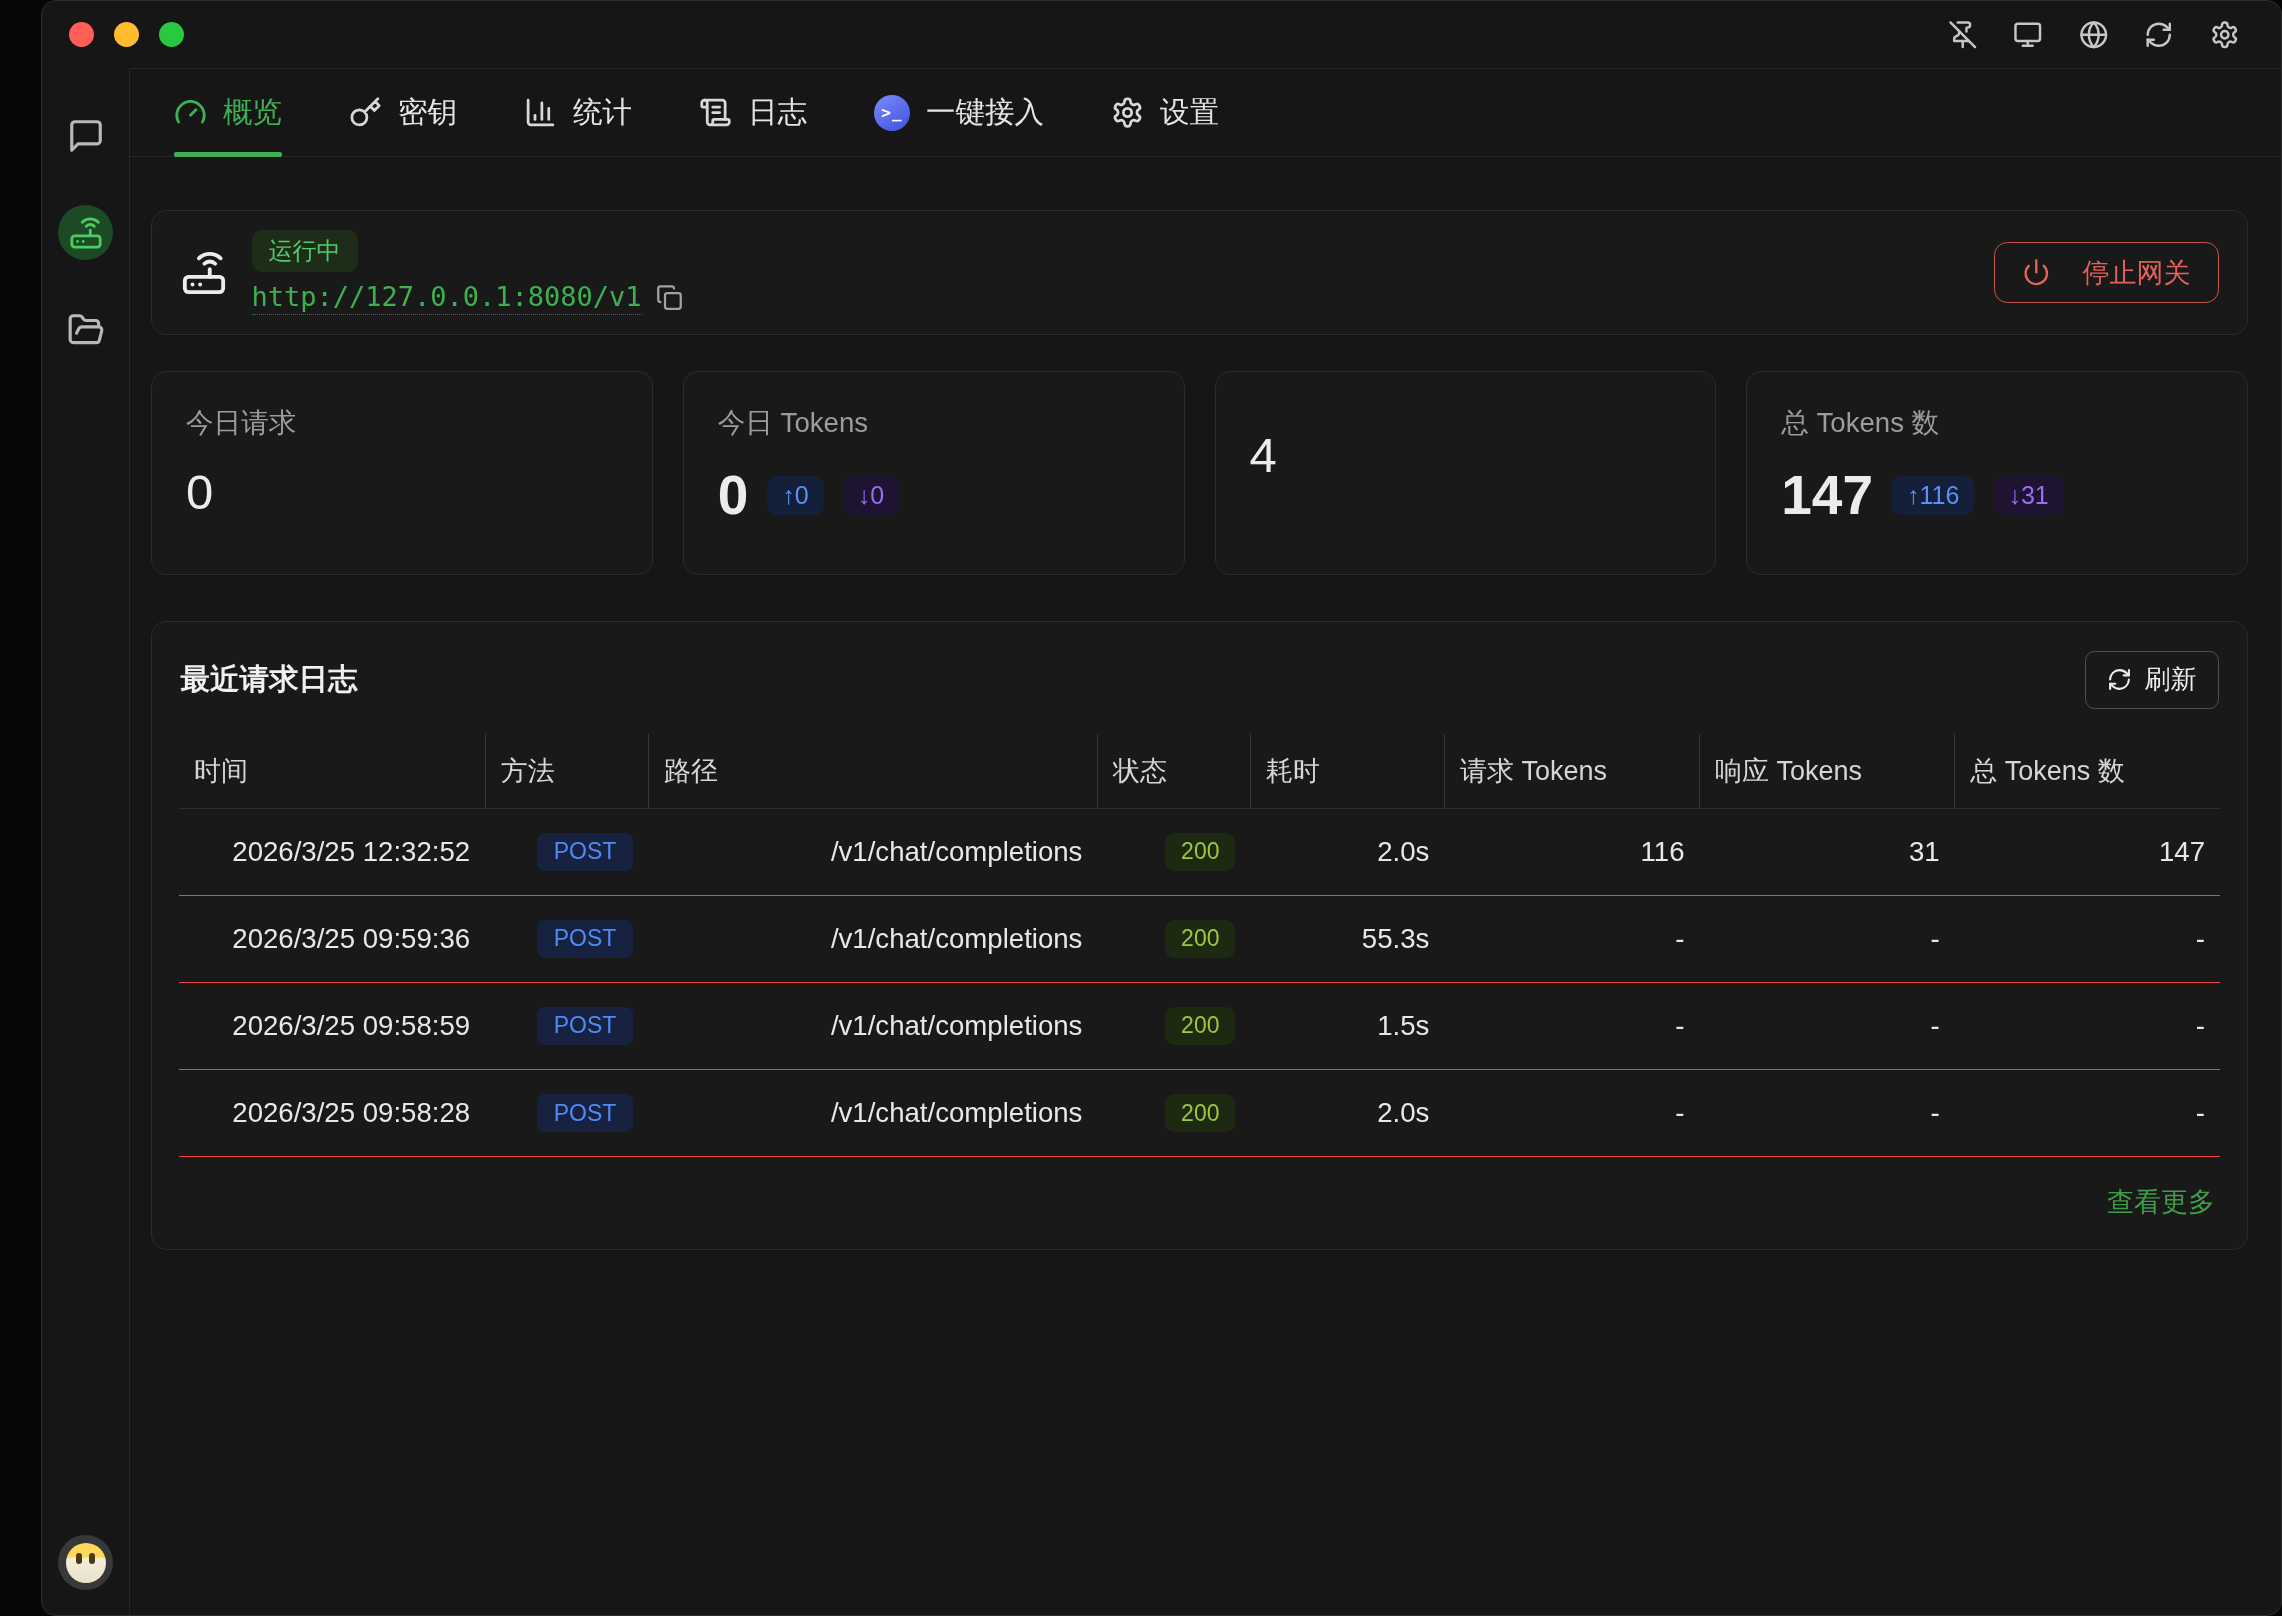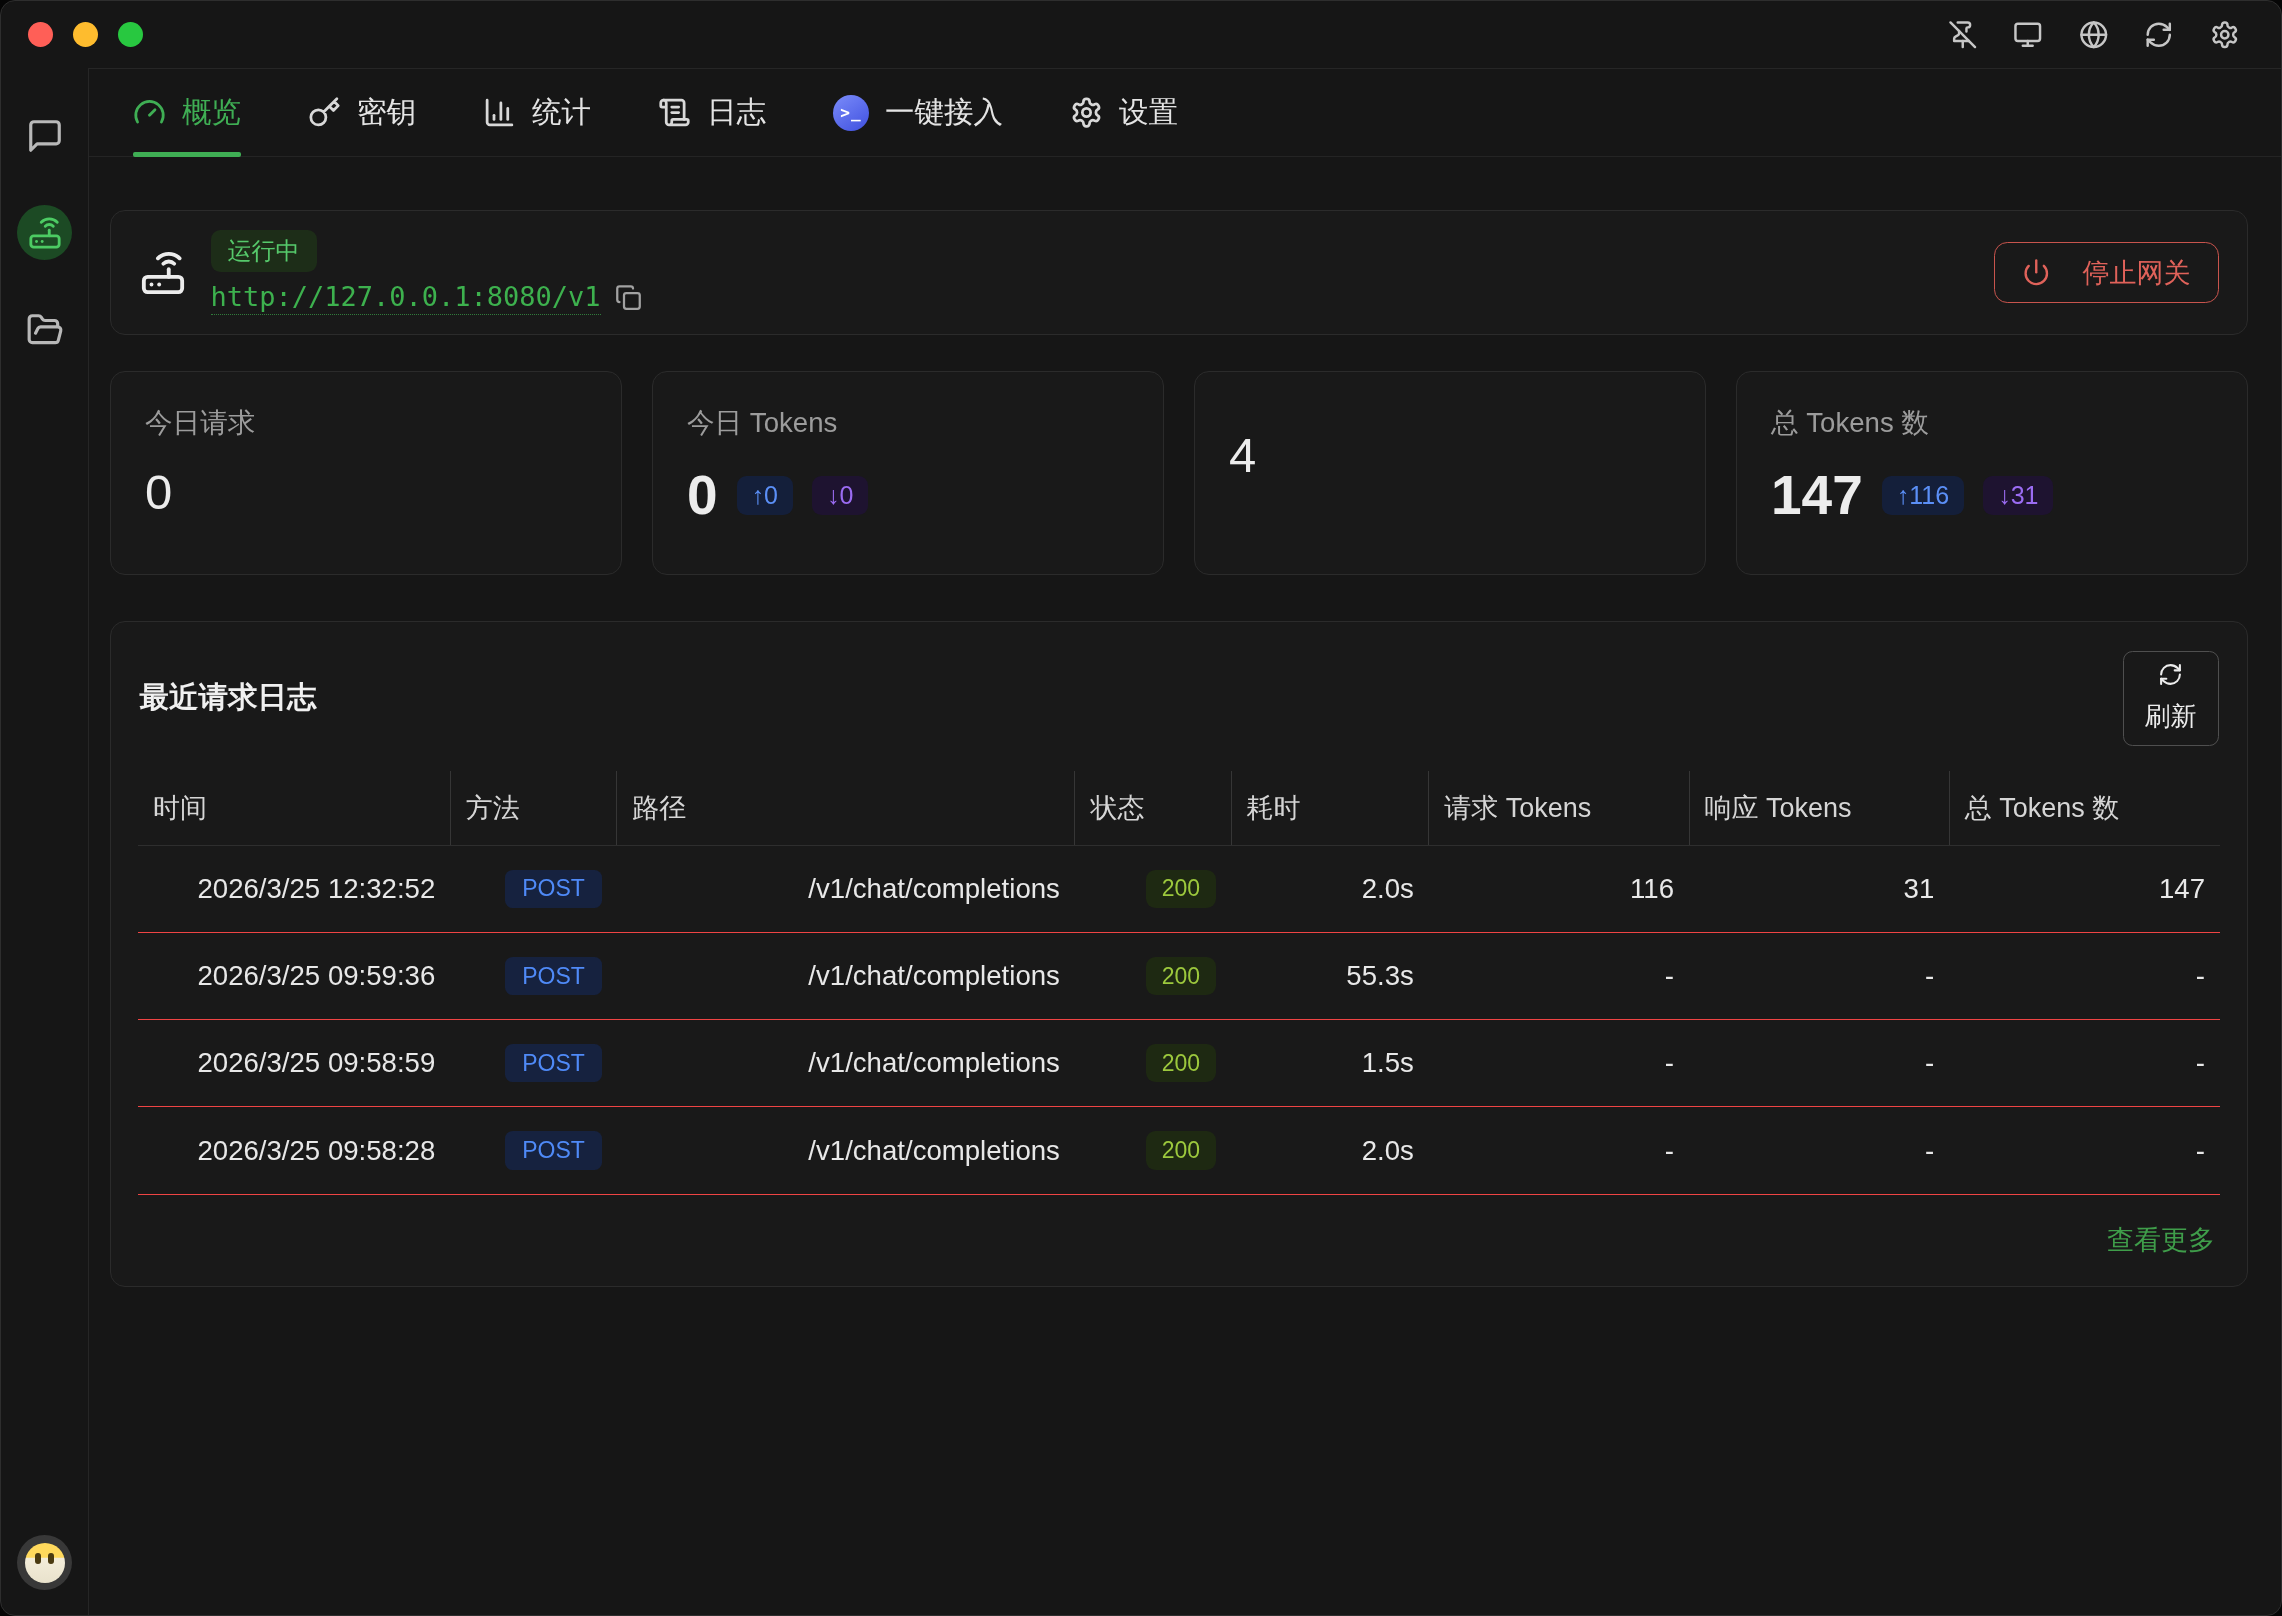--- a/index.html
+++ b/index.html
@@ -3,20 +3,21 @@
 <meta charset="utf-8">
 <style>
   * { margin: 0; padding: 0; box-sizing: border-box; }
   html, body { width: 2283px; height: 1617px; background: #060606; font-family: "Liberation Sans", "DejaVu Sans", sans-serif; }
   .window {
     position: absolute; inset: 0;
     background: #161616; border-radius: 15px; overflow: hidden;
     display: flex; flex-direction: column;
     border: 1px solid #2e2e2e;
     color: #e8e8e8;
+    margin-left: 41px;
   }
   
   .titlebar { height: 67px; flex: none; display: flex; align-items: center; justify-content: space-between; padding: 0 42px 0 27px; }
   .traffic { display: flex; gap: 20px; }
   .traffic .dot { width: 25px; height: 25px; border-radius: 50%; }
   .tb-icons { display: flex; gap: 36px; align-items: center; }
   .tb-icons .icon { width: 29.5px; height: 29.5px; color: #c6c6c6; }
   svg.ico { width: 100%; height: 100%; display: block; }
   
   .shell { flex: 1; display: flex; min-height: 0; }
@@ -57,21 +58,21 @@
   .stat-value-row { margin-top: 27px; display: flex; align-items: center; gap: 19px; }
   .stat-value { font-size: 49px; font-weight: 500; color: #ececec; line-height: 1; }
   .stat-value.big { font-size: 55px; font-weight: 800; }
   .chip { font-size: 25px; border-radius: 9.5px; padding: 6.7px 15px; line-height: 1; }
   .chip.up { color: #5b8ff6; background: #141f3a; }
   .chip.down { color: #9b6cf2; background: #1e1330; }
   
   .logs-card { border: 1px solid #2b2b2b; background: #191919; border-radius: 15px; }
   .logs-head { display: flex; align-items: center; justify-content: space-between; padding: 28.5px 28.5px 25px; }
   .logs-title { font-size: 29.5px; font-weight: bold; color: #f0f0f0; }
-  .refresh-btn { display: flex; align-items: center; gap: 12.4px; border: 1px solid #4f4f4f; border-radius: 9.5px; background: transparent; color: #ededed; font-size: 26px; font-family: inherit; padding: 10.5px 21px; cursor: pointer; flex-direction: column; }
+  .refresh-btn { display: flex; align-items: center; gap: 12.4px; border: 1px solid #4f4f4f; border-radius: 9.5px; background: transparent; color: #ededed; font-size: 26px; font-family: inherit; padding: 10.5px 21px; cursor: pointer; }
   .refresh-btn .icon { width: 25px; height: 25px; }
   .table-wrap { margin: 0 27px; }
   table.logs { width: 100%; border-collapse: collapse; table-layout: fixed; }
   table.logs th { text-align: left; font-weight: 500; font-size: 27px; color: #d6d6d6; padding: 19px 15px; border-bottom: 1px solid #2e2e2e; }
   table.logs th + th { border-left: 1.9px solid #363636; }
   table.logs td { font-size: 27.6px; color: #e8e8e8; padding: 24px 15px; border-bottom: 1px solid #ef4444; text-align: right; }
   .badge-method { display: inline-block; font-size: 23px; color: #4f8af7; background: #16223f; border-radius: 7.6px; padding: 7.6px 17px; line-height: 1; }
   .badge-status { display: inline-block; font-size: 23px; color: #9cc83d; background: #1e2912; border-radius: 9.5px; padding: 7.6px 16px; line-height: 1; }
   .logs-foot { text-align: right; padding: 27px 32px 28.5px; }
   .more-link { font-size: 27px; color: #3f9d4a; text-decoration: none; cursor: pointer; }

